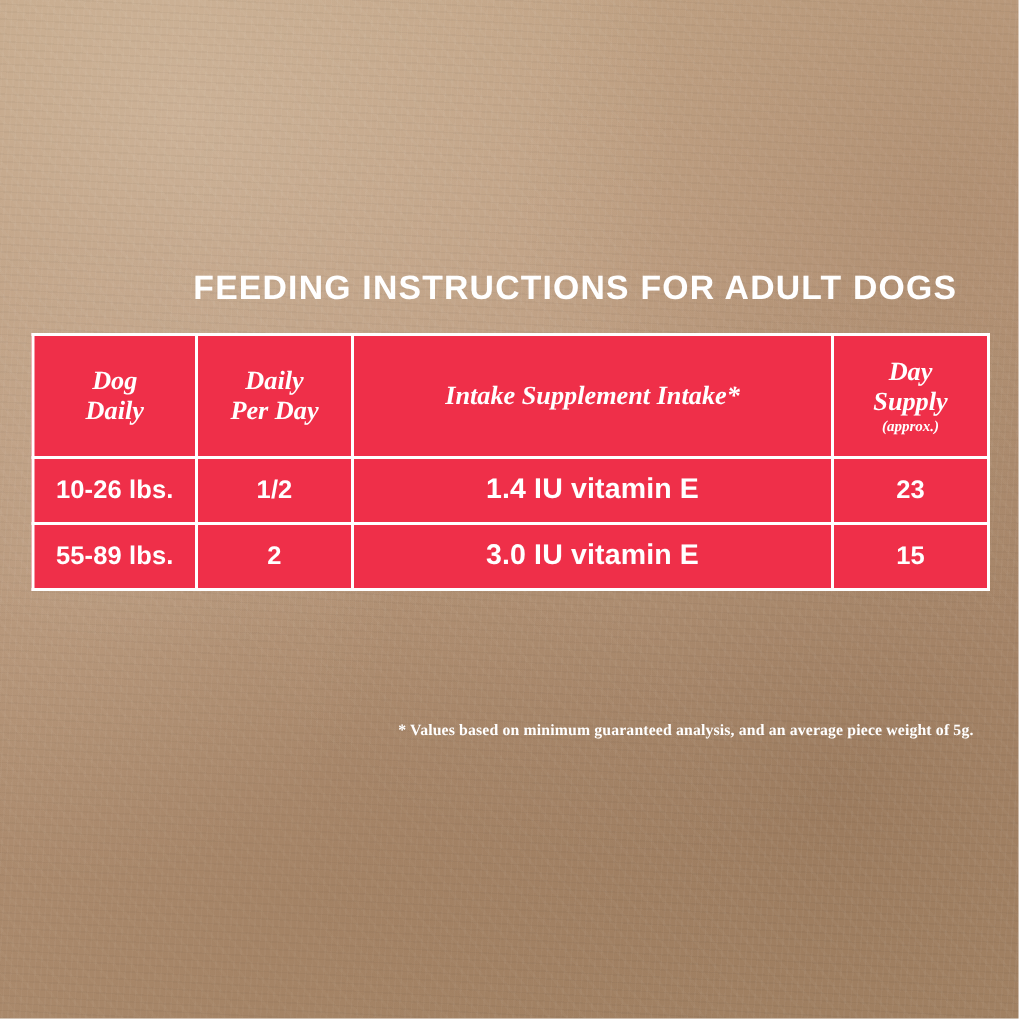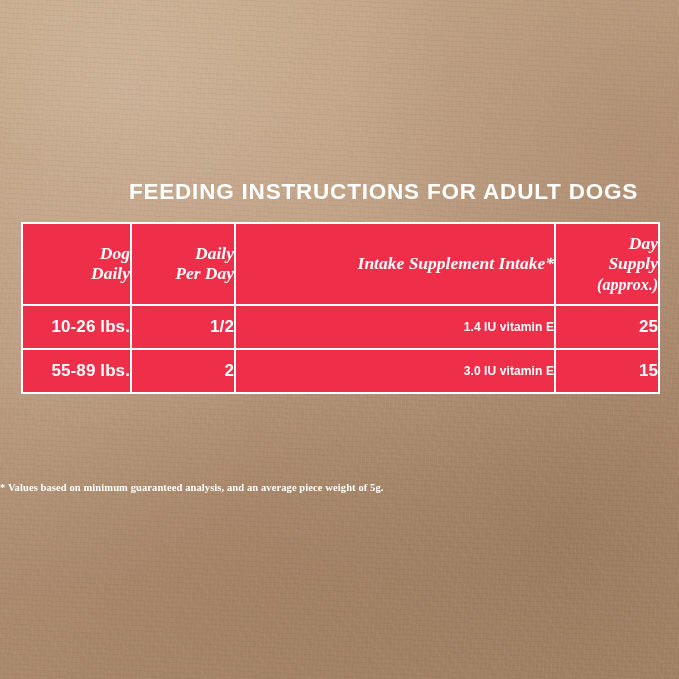--- a/index.html
+++ b/index.html
@@ -75,21 +75,21 @@
 
   table.feeding {
     width: 637px;
     border-collapse: collapse;
     table-layout: fixed;
     background: #ef2f49;
     color: #ffffff;
   }
   table.feeding td, table.feeding th {
     border: 2px solid #ffffff;
-    text-align: right;
+    text-align: center;
     vertical-align: middle;
     padding: 0;
   }
 
   thead th {
     height: 80px;
     font-weight: bold;
   }
   .hdr-line {
     display: block;
@@ -99,46 +99,46 @@
     font-family: "Liberation Serif", serif;
     font-style: italic;
     font-weight: bold;
     font-size: 17.5px;
   }
   .hdr-approx {
     display: block;
     font-family: "Liberation Serif", serif;
     font-style: italic;
     font-weight: bold;
-    font-size: 16px;
+    font-size: 10px;
     margin-top: 2px;
   }
 
   tbody td {
     height: 42px;
     font-family: "Liberation Sans", sans-serif;
     font-weight: bold;
     font-size: 17px;
     letter-spacing: 0.1px;
   }
   tbody td.intake {
-    font-size: 12px;
+    font-size: 19px;
   }
 
   col.c1 { width: 109px; }
   col.c2 { width: 104px; }
   col.c3 { width: 320px; }
   col.c4 { width: 104px; }
 
   #footnote {
     position: absolute;
     left: 0;
     top: 482px;
     width: 649px;
-    text-align: left;
+    text-align: right;
     color: #ffffff;
     font-family: "Liberation Serif", serif;
     font-weight: bold;
     font-size: 10.5px;
     letter-spacing: 0.1px;
     white-space: nowrap;
   }
 </style>
 </head>
 <body>
@@ -174,21 +174,21 @@
               <span class="hdr-line hdr-serif">Supply</span>
               <span class="hdr-approx">(approx.)</span>
             </th>
           </tr>
         </thead>
         <tbody>
           <tr>
             <td>10-26 lbs.</td>
             <td>1/2</td>
             <td class="intake">1.4 IU vitamin E</td>
-            <td>25</td>
+            <td>23</td>
           </tr>
           <tr>
             <td>55-89 lbs.</td>
             <td>2</td>
             <td class="intake">3.0 IU vitamin E</td>
             <td>15</td>
           </tr>
         </tbody>
       </table>
     </div>

